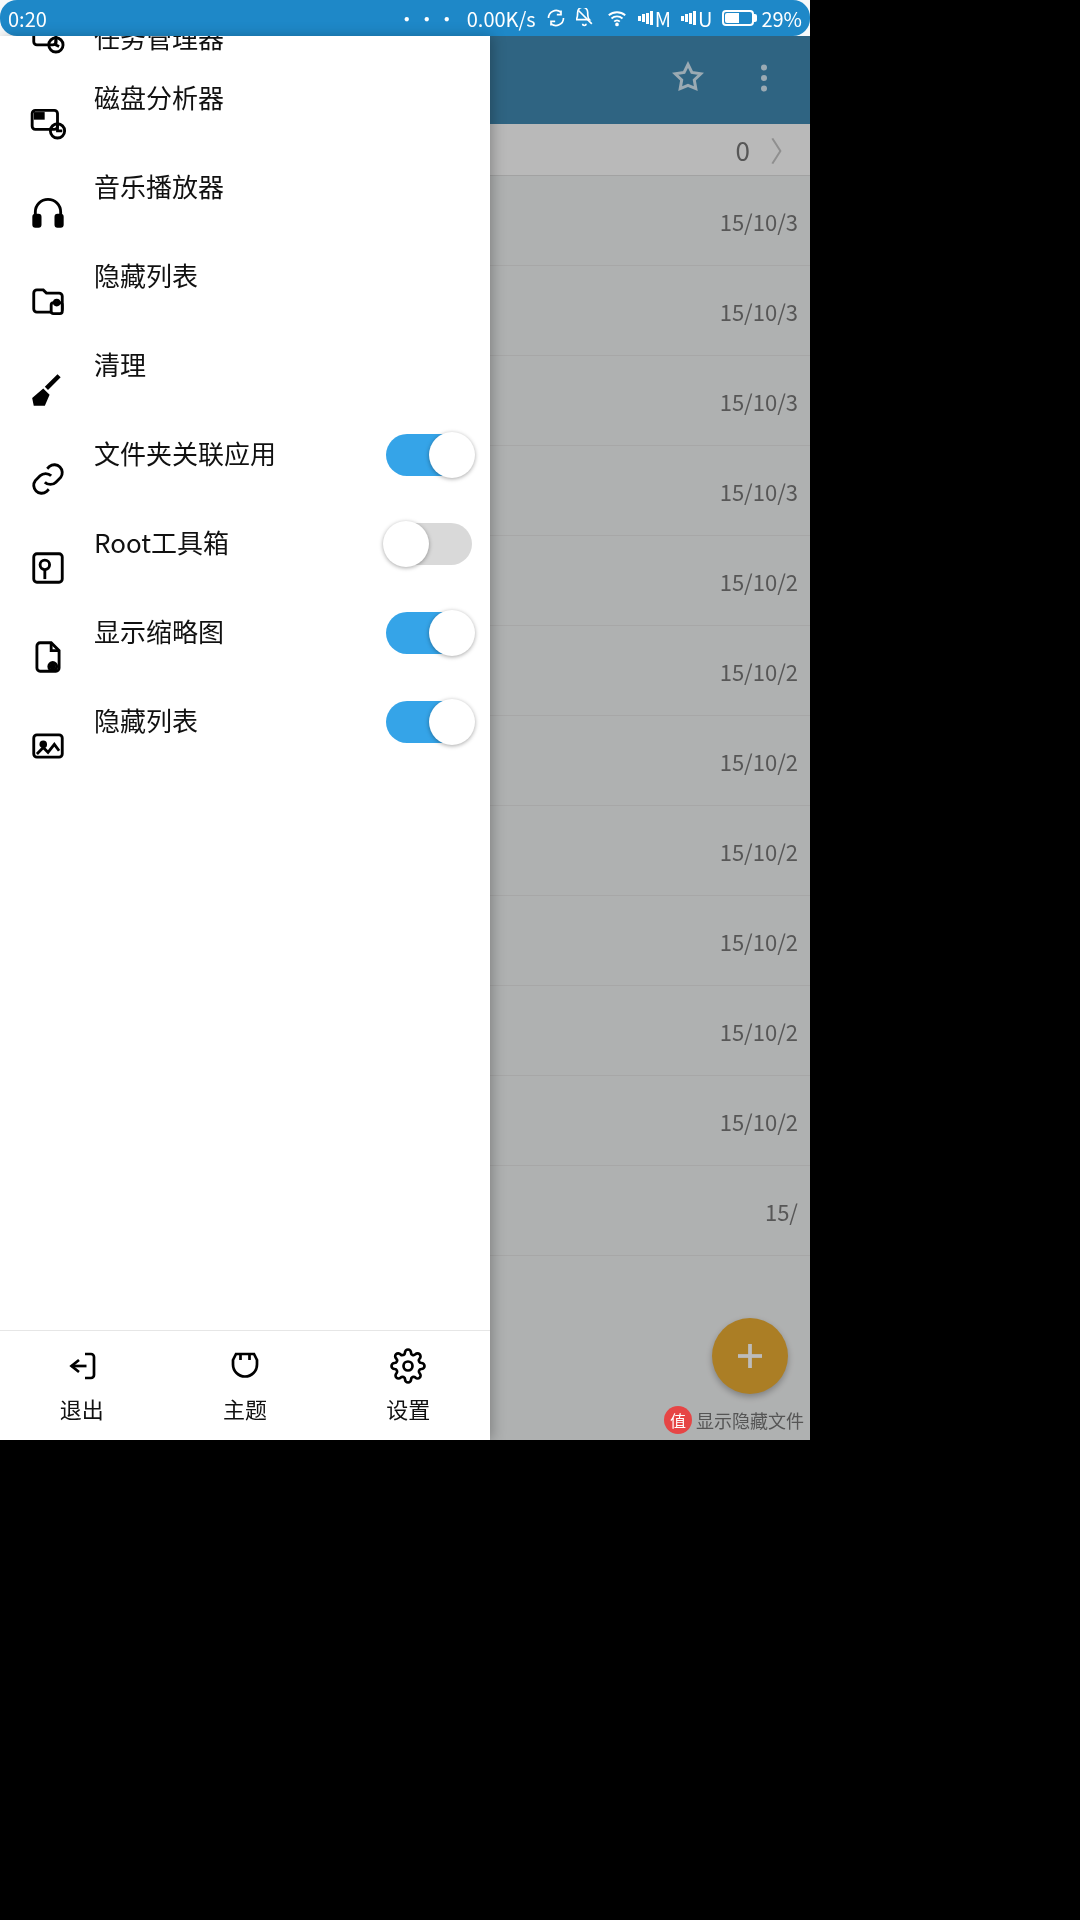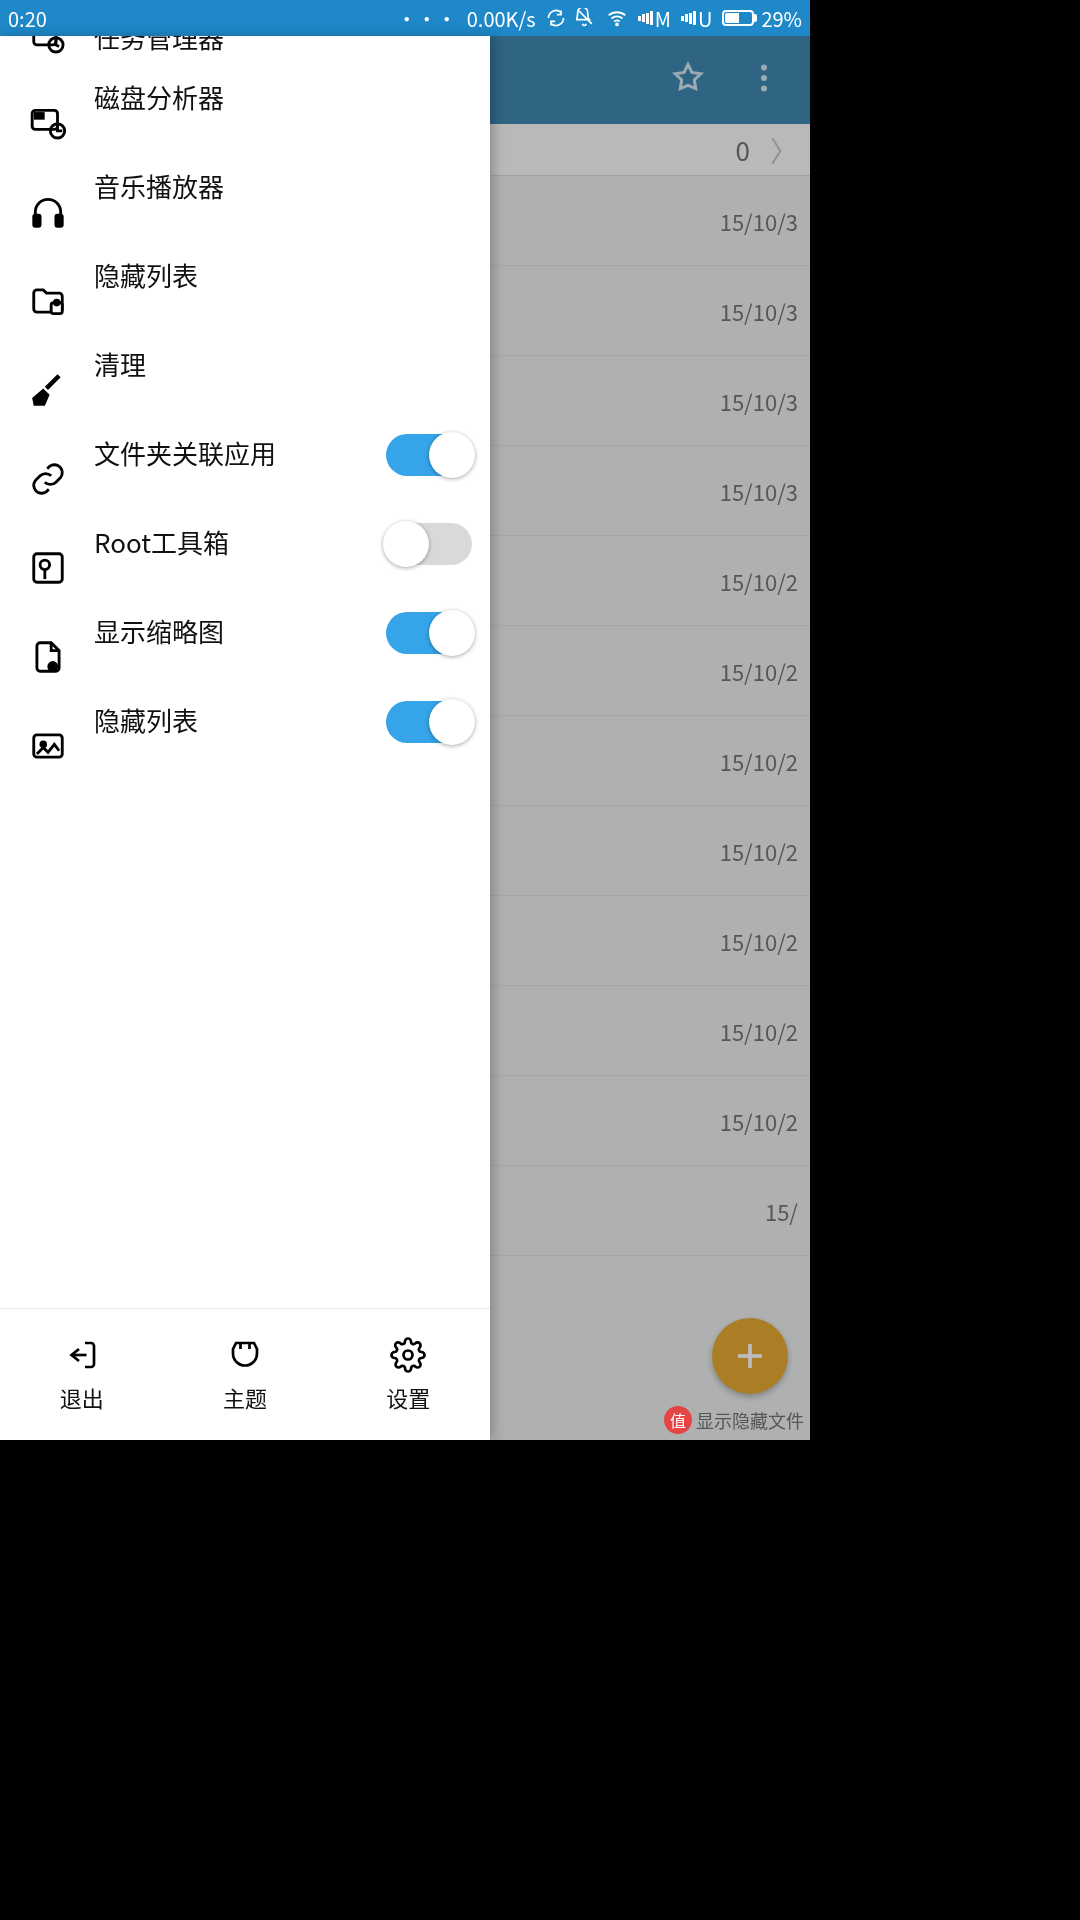--- a/index.html
+++ b/index.html
@@ -1,19 +1,19 @@
 <!DOCTYPE html>
 <html><head>
   <meta charset="utf-8">
   <style>
     * { margin:0; padding:0; box-sizing:border-box; font-family:"Noto Sans CJK SC","PingFang SC","Microsoft YaHei",sans-serif; }
     html,body{width:810px;height:1440px;overflow:hidden;background:#000;}
     .screen{position:relative;width:810px;height:1440px;background:#f7f9fa;}
     
-    .status-bar{height:36px;background:#1e88c8;color:#fff;display:flex;align-items:center;justify-content:space-between;padding:0 8px;font-size:20px;}
+    .status-bar{height:36px;background:#1e88c8;color:#fff;display:flex;align-items:center;justify-content:space-between;padding:0 8px;font-size:20px;border-radius:17px;}
     .status-left{display:flex;align-items:center;gap:4px;}
     .status-right{display:flex;align-items:center;gap:10px;}
     .status-right span{display:flex;align-items:center;}
     .sig-bars{display:inline-flex;align-items:flex-end;gap:1px;margin-right:2px;}
     .sig-bars i{width:3px;background:#fff;display:inline-block;}
     .b1{height:5px}.b2{height:8px}.b3{height:11px}.b4{height:14px}
     .battery{display:inline-flex;align-items:center;}
     .batt-body{width:32px;height:16px;border:2px solid #fff;border-radius:4px;position:relative;margin-right:4px;}
     .batt-fill{position:absolute;left:1px;top:1px;bottom:1px;width:50%;background:#fff;border-radius:2px 0 0 2px;}
     .batt-cap{width:3px;height:8px;background:#fff;border-radius:0 2px 2px 0;margin-left:-4px;margin-right:4px}
@@ -36,21 +36,21 @@
     .ditem .ic{width:44px;display:flex;align-items:center;justify-content:center;margin-right:24px;}
     .ditem .ic svg{width:38px;height:38px;}
     .ditem .lbl{flex:1;font-size:26px;color:#111;}
     .ditem.cut{height:42px;align-items:flex-start;padding-top:0;overflow:hidden;}
     .ditem.cut .lbl{margin-top:-18px;}
     .ditem.cut .ic{margin-top:-18px;}
     .toggle{width:86px;height:42px;border-radius:21px;position:relative;}
     .toggle .knob{position:absolute;top:-2px;width:46px;height:46px;border-radius:50%;background:#fff;box-shadow:0 1px 4px rgba(0,0,0,.35);}
     .toggle.off{background:#d9d9d9;} .toggle.off .knob{left:-3px;}
     .toggle.on{background:#35a4e8;} .toggle.on .knob{right:-3px;}
-    .drawer-bottom{height:132px;border-top:1px solid #e6e6e6;display:flex;}
+    .drawer-bottom{height:110px;border-top:1px solid #e6e6e6;display:flex;}
     .dbot-item{flex:1;display:flex;flex-direction:column;align-items:center;justify-content:center;gap:2px;font-size:22px;color:#111;}
     .dbot-item svg{width:36px;height:36px;}
     
     .wm{position:absolute;right:6px;bottom:6px;display:flex;align-items:center;gap:4px;font-size:18px;color:#555;}
     .wm .c{width:28px;height:28px;border-radius:50%;background:#e64545;color:#fff;display:flex;align-items:center;justify-content:center;font-size:16px;}
   </style>
 </head>
 <body>
 
 <div class="screen">

